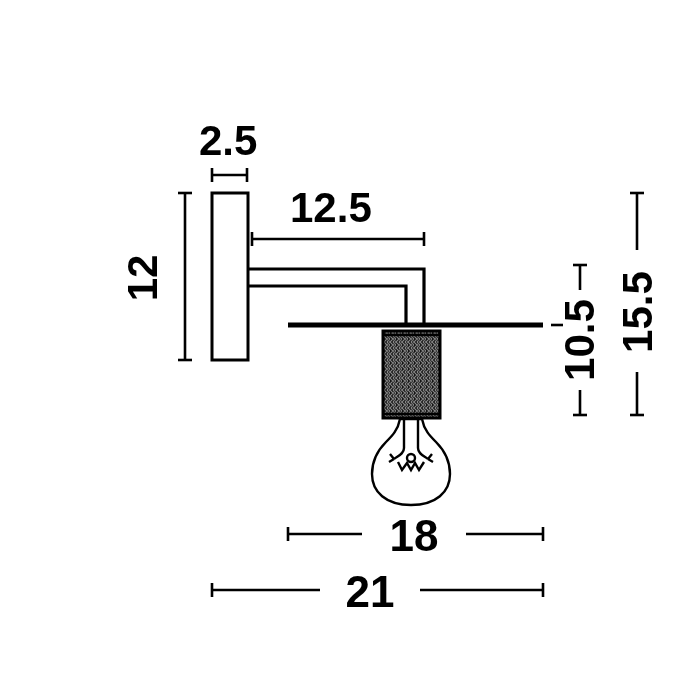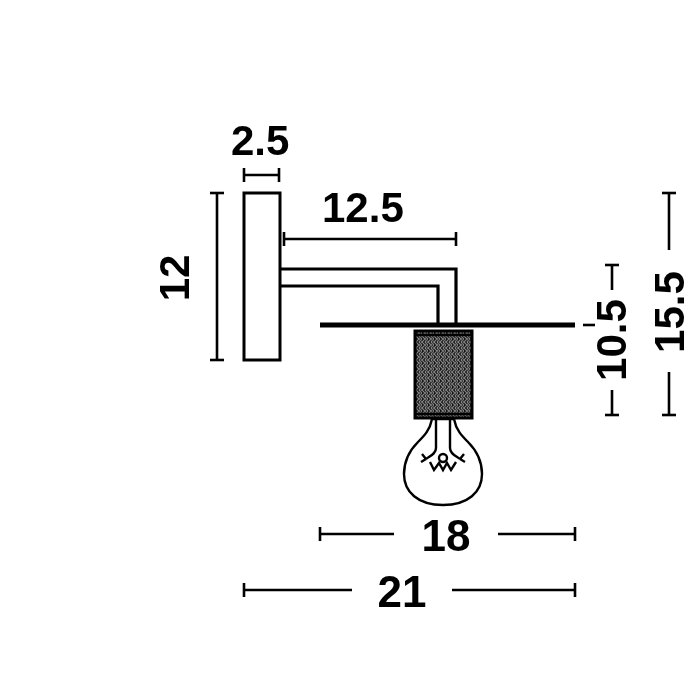--- a/index.html
+++ b/index.html
@@ -11,21 +11,20 @@
     width: 700px;
     height: 700px;
     overflow: hidden;
     font-family: "Liberation Sans", sans-serif;
   }
   #drawing-root {
     position: relative;
     width: 620px;
     height: 700px;
     background: #ffffff;
-    margin-left: 32px;
   }
   svg#tech-drawing {
     display: block;
     width: 700px;
     height: 700px;
   }
   .dim-text {
     font-family: "Liberation Sans", sans-serif;
     font-weight: bold;
     fill: #000000;

